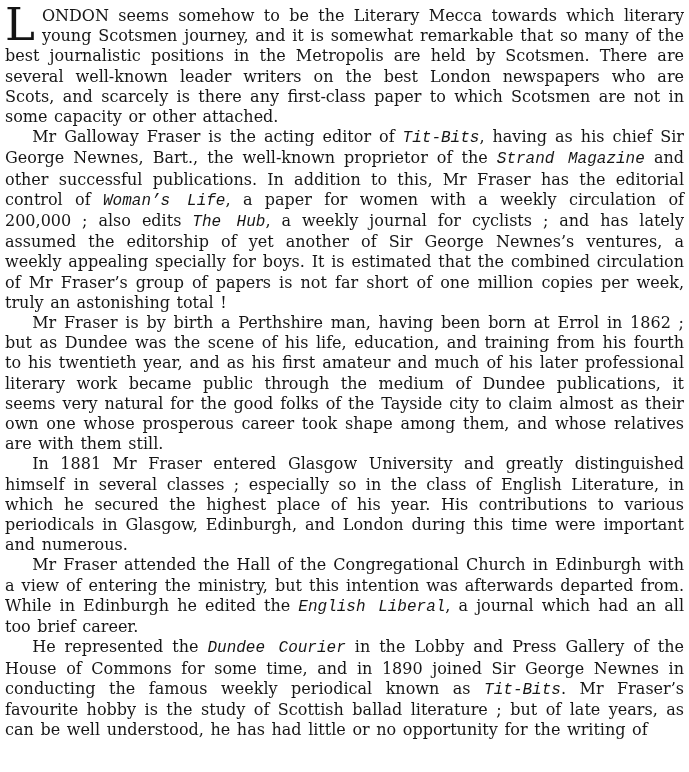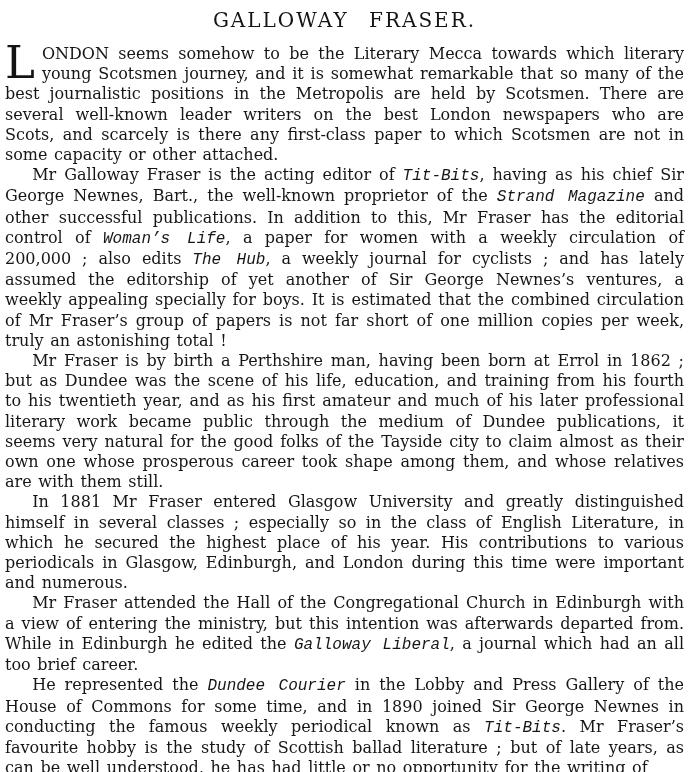--- a/index.html
+++ b/index.html
@@ -51,22 +51,21 @@
   }
   .para i {
     font-style: italic;
     font-family: Liberation Mono, monospace;
   }
 </style>
 </head>
 <body>
 
 <div class="page">
-  <h1 class="title">GALLOWAY  FRASER.</h1>
   <div class="body-text" id="article-body">
       <p class="para first"><span class="dropcap">L</span><span>ONDON seems somehow to be the Literary Mecca towards which literary young Scotsmen journey, and it is somewhat remarkable that so many of the best journalistic positions in the Metropolis are held by Scotsmen.  There are several well-known leader writers on the best London newspapers who are Scots, and scarcely is there any first-class paper to which Scotsmen are not in some capacity or other attached.</span></p>
       <p class="para"><span>Mr Galloway Fraser is the acting editor of </span><i>Tit-Bits</i><span>, having as his chief Sir George Newnes, Bart., the well-known proprietor of the </span><i>Strand Magazine</i><span> and other successful publications.  In addition to this, Mr Fraser has the editorial control of </span><i>Woman’s Life</i><span>, a paper for women with a weekly circulation of 200,000 ; also edits </span><i>The Hub</i><span>, a weekly journal for cyclists ; and has lately assumed the editorship of yet another of Sir George Newnes’s ventures, a weekly appealing specially for boys.  It is estimated that the combined circulation of Mr Fraser’s group of papers is not far short of one million copies per week, truly an astonishing total !</span></p>
       <p class="para"><span>Mr Fraser is by birth a Perthshire man, having been born at Errol in 1862 ; but as Dundee was the scene of his life, education, and training from his fourth to his twentieth year, and as his first amateur and much of his later professional literary work became public through the medium of Dundee publications, it seems very natural for the good folks of the Tayside city to claim almost as their own one whose prosperous career took shape among them, and whose relatives are with them still.</span></p>
       <p class="para"><span>In 1881 Mr Fraser entered Glasgow University and greatly distinguished himself in several classes ; especially so in the class of English Literature, in which he secured the highest place of his year.  His contributions to various periodicals in Glasgow, Edinburgh, and London during this time were important and numerous.</span></p>
-      <p class="para"><span>Mr Fraser attended the Hall of the Congregational Church in Edinburgh with a view of entering the ministry, but this intention was afterwards departed from.  While in Edinburgh he edited the </span><i>Galloway Liberal</i><span>, a journal which had an all too brief career.</span></p>
+      <p class="para"><span>Mr Fraser attended the Hall of the Congregational Church in Edinburgh with a view of entering the ministry, but this intention was afterwards departed from.  While in Edinburgh he edited the </span><i>English Liberal</i><span>, a journal which had an all too brief career.</span></p>
       <p class="para"><span>He represented the </span><i>Dundee Courier</i><span> in the Lobby and Press Gallery of the House of Commons for some time, and in 1890 joined Sir George Newnes in conducting the famous weekly periodical known as </span><i>Tit-Bits</i><span>.  Mr Fraser’s favourite hobby is the study of Scottish ballad literature ; but of late years, as can be well understood, he has had little or no opportunity for the writing of</span></p>
     </div>
 </div>
 
 </body></html>

